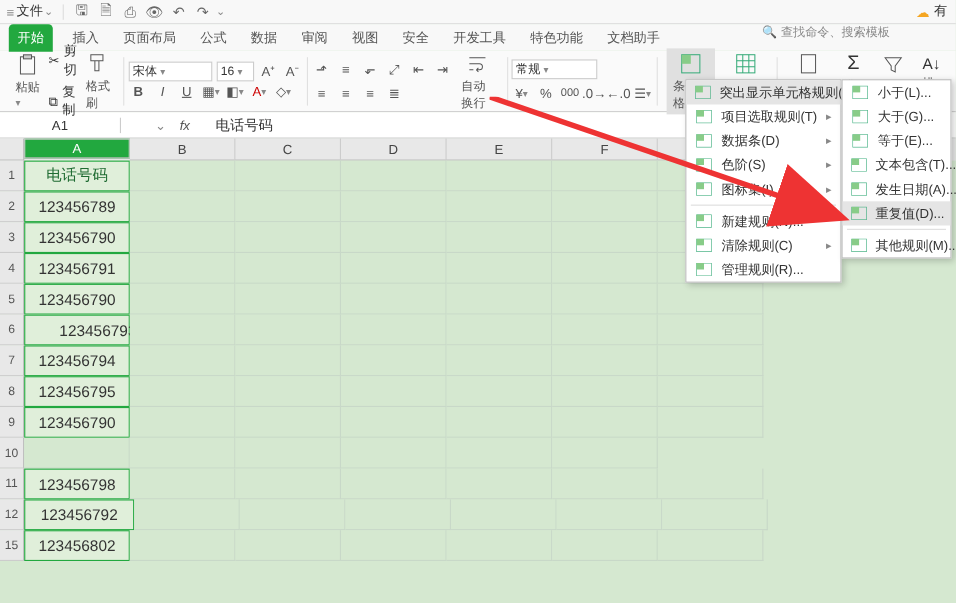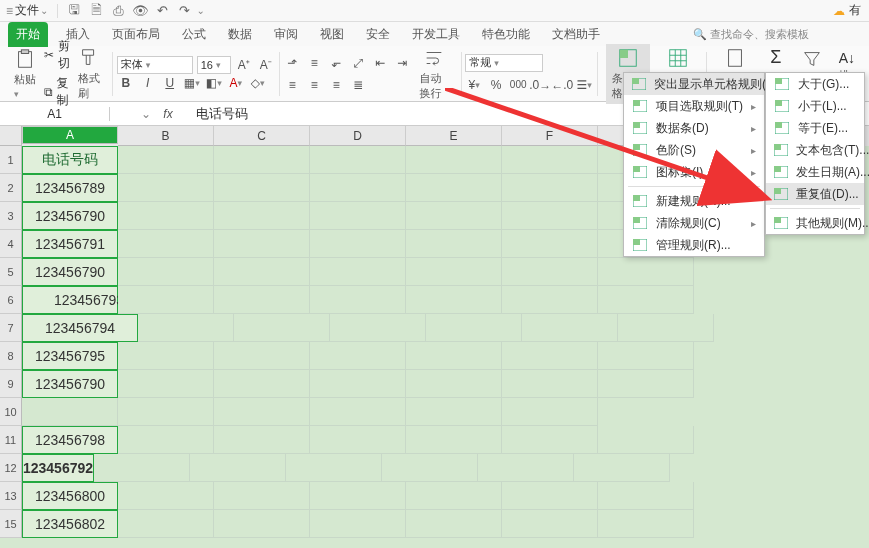--- a/index.html
+++ b/index.html
@@ -7,21 +7,21 @@
   
   .menubar { height: 22px; background: #f8f8f8; border-bottom: 1px solid #ddd; display: flex; align-items: center; padding-left: 6px; }
   .menubar .hamb { color:#888; margin-right:2px; }
   .menubar .file-label { color:#333; }
   .menubar .drop { color:#888; margin: 0 4px 0 1px; font-size:10px; }
   .menubar .sep { width:1px; height:14px; background:#ddd; margin:0 5px; }
   .menubar .mico { width:16px; height:16px; display:inline-flex; align-items:center; justify-content:center; color:#666; margin:0 3px; font-size:13px; }
   .menubar .right { margin-left:auto; display:flex; align-items:center; padding-right:8px; }
   .menubar .cloud { color:#f5a623; margin-right:4px; }
   
-  .tabs { height: 24px; background: #f8f8f8; display: flex; align-items: center; padding-left: 8px; gap: 14px; font-size: 12px; color:#555; }
+  .tabs { height: 24px; background: #f8f8f8; display: flex; align-items: flex-start; padding-left: 8px; gap: 14px; font-size: 12px; color:#555; }
   .tabs .tab { padding: 4px 4px; cursor:pointer; }
   .tabs .tab.active { background:#22a83f; color:#fff; border-radius:4px 4px 0 0; padding:4px 8px; }
   .tabs .search { margin-left:auto; display:flex; align-items:center; color:#888; padding-right:60px; font-size:11px; }
   .tabs .search .mag { margin-right:3px; }
   
   .ribbon { height: 56px; background:#fafafa; border-bottom:1px solid #ccc; display:flex; align-items:center; padding:0 6px; }
   .rgrp { display:flex; flex-direction:column; align-items:center; margin:0 4px; padding:0 4px; }
   .rgrp.big svg, .rgrp.big .bigico { width:22px; height:22px; }
   .rgrp .lbl { font-size:11px; color:#555; margin-top:2px; }
   .rrow { display:flex; gap:4px; align-items:center; }
@@ -309,21 +309,21 @@
         <div class="cell colA" style="width: 96px; padding-left: 44px;">123456793</div>
         <div class="cell" style="width: 96px;"></div>
         <div class="cell" style="width: 96px;"></div>
         <div class="cell" style="width: 96px;"></div>
         <div class="cell" style="width: 96px;"></div>
         <div class="cell" style="width: 96px;"></div>
         <div class="cell" style="width: 96px;"></div>
       </div>
       <div class="row">
         <div class="rh">7</div>
-        <div class="cell colA" style="width: 116px;">123456794</div>
+        <div class="cell colA" style="width: 96px;">123456794</div>
         <div class="cell" style="width: 96px;"></div>
         <div class="cell" style="width: 96px;"></div>
         <div class="cell" style="width: 96px;"></div>
         <div class="cell" style="width: 96px;"></div>
         <div class="cell" style="width: 96px;"></div>
         <div class="cell" style="width: 96px;"></div>
       </div>
       <div class="row">
         <div class="rh">8</div>
         <div class="cell colA" style="width: 96px;">123456795</div>
@@ -358,31 +358,21 @@
         <div class="cell colA" style="width: 96px;">123456798</div>
         <div class="cell" style="width: 96px;"></div>
         <div class="cell" style="width: 96px;"></div>
         <div class="cell" style="width: 96px;"></div>
         <div class="cell" style="width: 96px;"></div>
         <div class="cell" style="width: 96px;"></div>
         <div class="cell" style="width: 96px;"></div>
       </div>
       <div class="row">
         <div class="rh">12</div>
-        <div class="cell colA" style="width: 72px; font-weight: bold;">123456792</div>
-        <div class="cell" style="width: 96px;"></div>
-        <div class="cell" style="width: 96px;"></div>
-        <div class="cell" style="width: 96px;"></div>
-        <div class="cell" style="width: 96px;"></div>
-        <div class="cell" style="width: 96px;"></div>
-        <div class="cell" style="width: 96px;"></div>
-      </div>
-      <div class="row">
-        <div class="rh">13</div>
-        <div class="cell colA" style="width: 96px;">123456800</div>
+        <div class="cell colA" style="width: 100px;">123456792</div>
         <div class="cell" style="width: 96px;"></div>
         <div class="cell" style="width: 96px;"></div>
         <div class="cell" style="width: 96px;"></div>
         <div class="cell" style="width: 96px;"></div>
         <div class="cell" style="width: 96px;"></div>
         <div class="cell" style="width: 96px;"></div>
       </div>
       <div class="row">
         <div class="rh">15</div>
         <div class="cell colA" style="width: 96px;">123456802</div>
@@ -479,30 +469,30 @@
   </div>
 
 <div class="menu menu2" id="menu2">
     <div class="item">
       <span class="mico2">
         <svg width="14" height="12" viewBox="0 0 14 12">
           <rect x="0" y="0" width="14" height="12" fill="none" stroke="#3a7"></rect>
           <rect x="0" y="0" width="7" height="6" fill="#8c8"></rect>
         </svg>
       </span>
+      <span class="txt">小于(L)...</span>
+    </div>
+    <div class="item">
+      <span class="mico2">
+        <svg width="14" height="12" viewBox="0 0 14 12">
+          <rect x="0" y="0" width="14" height="12" fill="none" stroke="#3a7"></rect>
+          <rect x="0" y="0" width="7" height="6" fill="#8c8"></rect>
+        </svg>
+      </span>
       <span class="txt">大于(G)...</span>
-    </div>
-    <div class="item">
-      <span class="mico2">
-        <svg width="14" height="12" viewBox="0 0 14 12">
-          <rect x="0" y="0" width="14" height="12" fill="none" stroke="#3a7"></rect>
-          <rect x="0" y="0" width="7" height="6" fill="#8c8"></rect>
-        </svg>
-      </span>
-      <span class="txt">小于(L)...</span>
     </div>
     <div class="item">
       <span class="mico2">
         <svg width="14" height="12" viewBox="0 0 14 12">
           <rect x="0" y="0" width="14" height="12" fill="none" stroke="#3a7"></rect>
           <rect x="0" y="0" width="7" height="6" fill="#8c8"></rect>
         </svg>
       </span>
       <span class="txt">等于(E)...</span>
     </div>

